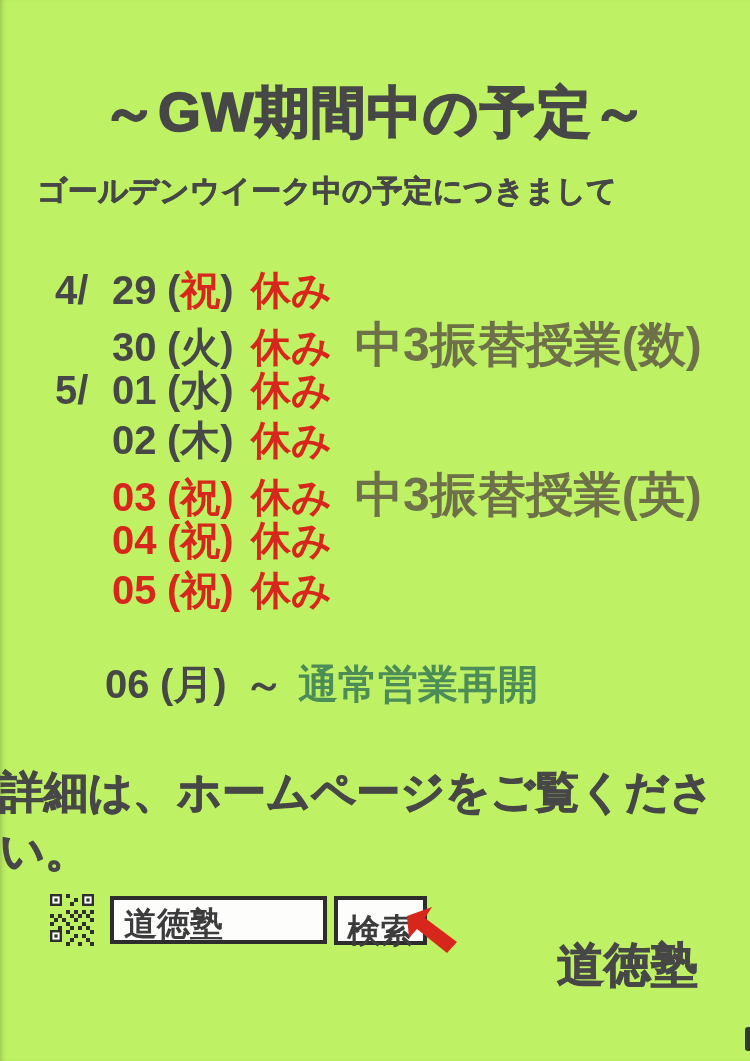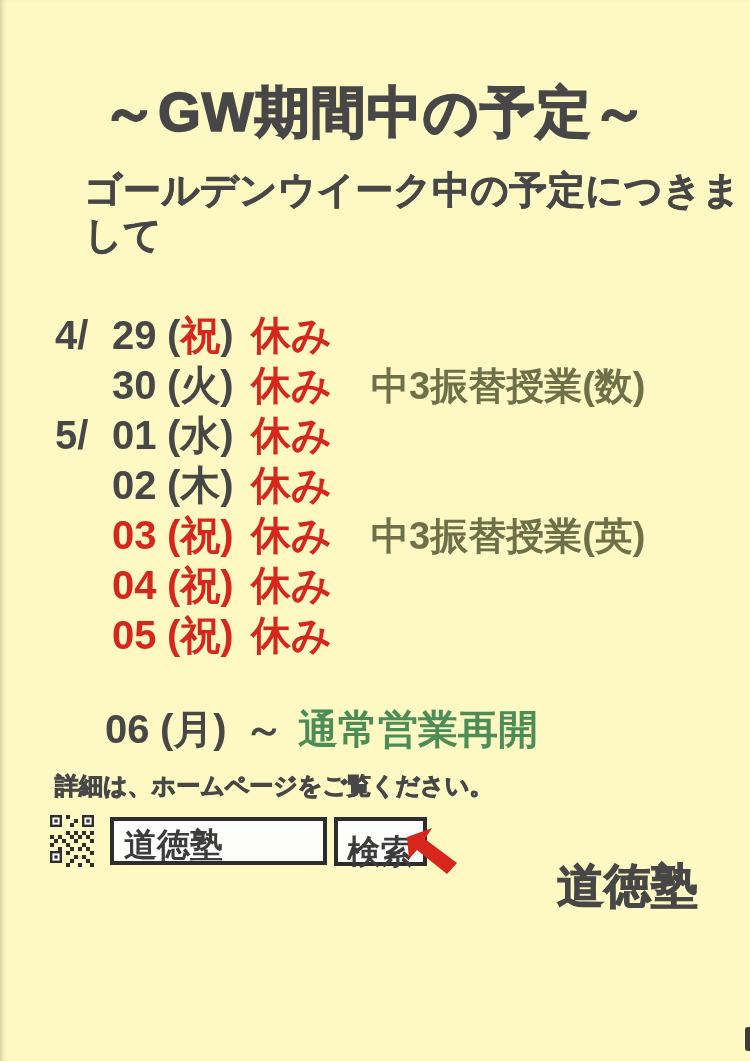--- a/index.html
+++ b/index.html
@@ -1,67 +1,66 @@
 <!DOCTYPE html>
 <html style="--dark: #474747; --red: #d7271d; --olive: #6d7049; --green: #4c8c56;"><head>
 <meta charset="utf-8">
 <style>
   * { margin:0; padding:0; box-sizing:border-box; }
   html,body { background:#e8e8e6; }
   .page {
     position:relative;
     width:750px; height:1061px;
     margin:0 auto;
-    background:#fef9c3;
+    background:#bef264;
     overflow:hidden;
     font-family:"Liberation Sans","DejaVu Sans",sans-serif;
     font-weight:bold;
     box-shadow: inset 5px 0 7px -5px rgba(0,0,0,.30);
   }
   .c-dark  { color:var(--dark,#474747); }
   .c-red   { color:var(--red,#d7271d); }
   .c-olive { color:var(--olive,#6d7049); }
   .c-green { color:var(--green,#4c8c56); }
 
   .title {
     margin-top:76px;
     text-align:center;
     font-size:55px;
     letter-spacing:1px;
     -webkit-text-stroke:1.6px var(--dark,#474747);
   }
   .intro {
     margin-top:18px;
-    padding-left:84px;
-    font-size:38px;
+    padding-left:37px;
+    font-size:30px;
     line-height:45px;
     -webkit-text-stroke:0.6px var(--dark,#474747);
   }
   .schedule { margin-top:50px; }
   .srow {
     display:flex;
     align-items:baseline;
     height:50px;
     padding-left:55px;
     font-size:40px;
     white-space:nowrap;
   }
   .srow .pre    { display:inline-block; width:57px; }
   .srow .num    { display:inline-block; width:55px; }
   .srow .day    { display:inline-block; width:84px; }
   .srow .status { display:inline-block; width:84px; }
-  .srow .note   { display:inline-block; margin-left:36px; font-size:38px; }
+  .srow .note   { display:inline-block; margin-left:20px; font-size:48px; }
   .srow .tilde  { display:inline-block; width:42px; }
   .srow.resume  { margin-top:44px;padding-left:48px; }
   .srow.resume .status { width:auto; margin-left:12px; }
 
   .details {
-    margin-top:18px;
-    padding-left:55px;
-    font-size:24px;
+    margin-top:56px;
+    font-size:44px;
     -webkit-text-stroke:1px var(--dark,#474747);
   }
   .search-row {
     position:relative;
     margin-top:9px;
     height:60px;
     padding-left:50px;
     display:flex;
     align-items:center;
   }

